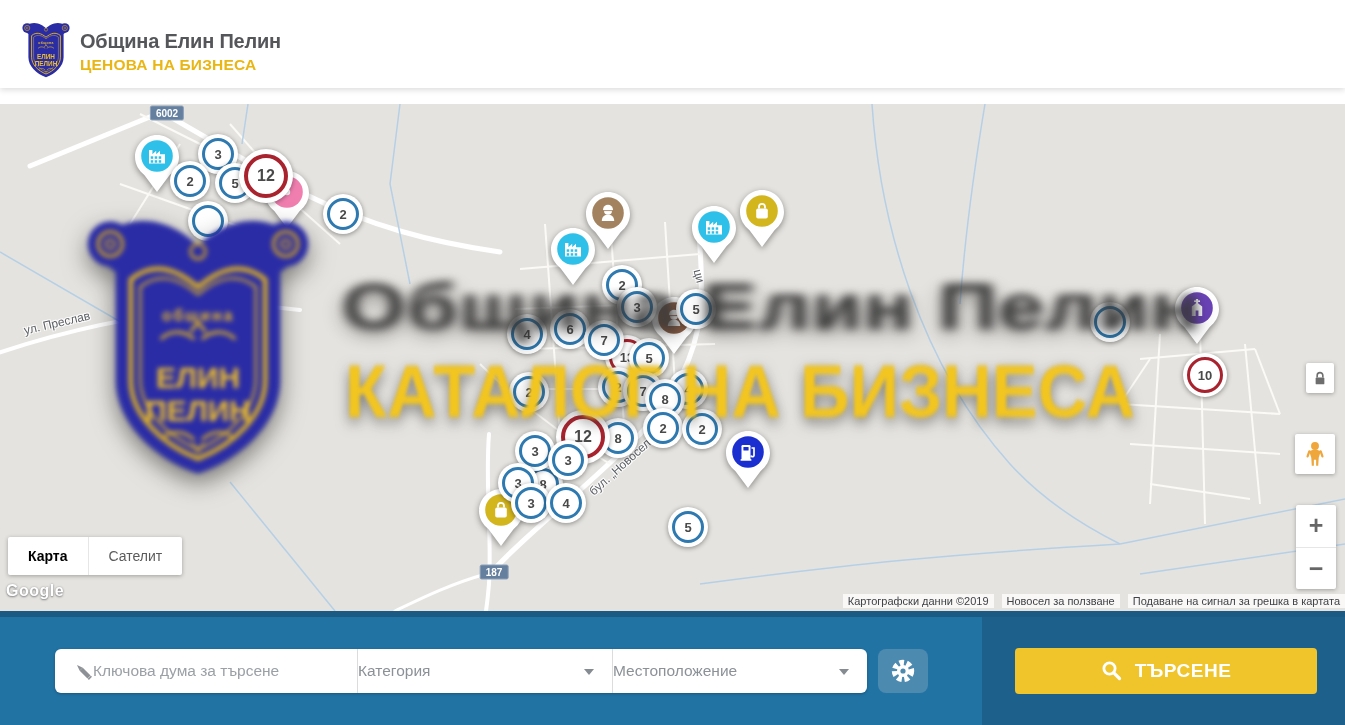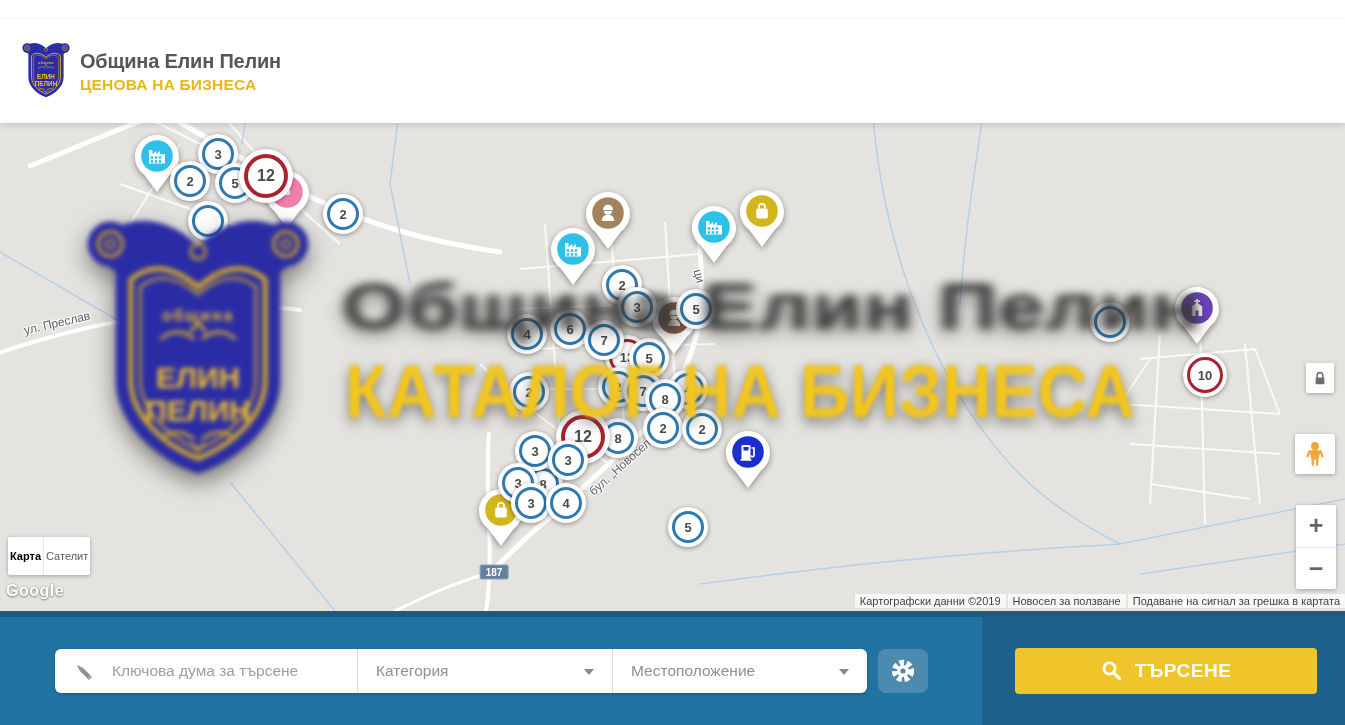--- a/index.html
+++ b/index.html
@@ -1,21 +1,21 @@
 <!DOCTYPE html>
 <html><head>
 <meta charset="utf-8">
 <style>
   * { margin:0; padding:0; box-sizing:border-box; }
   html,body { width:1345px; height:725px; overflow:hidden; }
   body { font-family:"Liberation Sans", sans-serif; position:relative; background:#fff; }
 
   
-  .header { position:absolute; left:0; top:0; width:1345px; height:103px; background:#fff;
-            box-shadow:0 2px 6px rgba(0,0,0,.14); z-index:20;margin-top:20px; }
+  .header { position:absolute; left:0; top:0; width:1345px; height:88px; background:#fff;
+            box-shadow:0 2px 6px rgba(0,0,0,.14); z-index:20; }
   .logo-group { position:absolute; left:22px; top:22px; display:flex; align-items:center; cursor:pointer; }
   .crest-small { width:48px; height:60px; }
   .logo-text { margin-left:10px; }
   .logo-title { font-size:20px; font-weight:bold; color:#55565a; letter-spacing:-.2px; }
   .logo-subtitle { font-size:15.5px; font-weight:bold; color:#e9b613; margin-top:3px; letter-spacing:.2px; }
   .nav { position:absolute; right:24px; top:54px; display:flex; gap:30px; }
   .nav-item { font-size:12.5px; font-weight:bold; color:#3b3b3d; letter-spacing:-.2px; cursor:pointer; white-space:nowrap; }
 
   
   .map { position:absolute; left:0; top:104px; width:1345px; height:507px; background:#e5e3df; overflow:hidden; cursor:grab; }
@@ -45,28 +45,28 @@
   .wm-line1 { position:absolute; left:342px; top:166px; font-size:64px; font-weight:bold; color:#3c3c3c;
               white-space:nowrap; transform:scaleX(1.28); transform-origin:left center; letter-spacing:1px;
               filter:blur(4px) drop-shadow(0 6px 7px rgba(0,0,0,.45)); }
   .wm-line2 { position:absolute; left:345px; top:245px; font-size:74px; font-weight:bold; color:#f2c51f;
               white-space:nowrap; transform:scaleX(.93); transform-origin:left center; letter-spacing:0;
               filter:blur(2px) drop-shadow(0 5px 7px rgba(45,45,45,.6)); }
 
   
   .maptype { position:absolute; left:8px; top:433px; height:38px; display:flex; background:#fff;
              border-radius:2px; box-shadow:0 1px 4px rgba(0,0,0,.3); z-index:6; overflow:hidden; }
-  .maptype-btn { padding:0 2px; display:flex; align-items:center; font-size:11px; color:#5b5b5b; cursor:pointer; }
+  .maptype-btn { padding:0 20px; display:flex; align-items:center; font-size:14px; color:#5b5b5b; cursor:pointer; }
   .maptype-btn.active { font-weight:bold; color:#000; }
   .maptype-btn + .maptype-btn { border-left:1px solid #e6e6e6; }
 
   .glogo { position:absolute; left:6px; top:478px; z-index:6; font-size:16px; font-weight:bold; color:#fff;
            letter-spacing:.5px; text-shadow:0 1px 2px rgba(60,64,67,.55), 0 0 2px rgba(60,64,67,.35); }
 
-  .attribution { position:absolute; right:0; bottom:3px; display:flex; gap:2px; z-index:6; }
+  .attribution { position:absolute; right:0; bottom:3px; display:flex; gap:8px; z-index:6; }
   .attribution span { background:rgba(255,255,255,.75); font-size:11px; color:#3f4246; padding:1px 5px; white-space:nowrap; }
   .attribution span.link { cursor:pointer; }
 
   .ctl { position:absolute; background:#fff; border-radius:2px; box-shadow:0 1px 4px rgba(0,0,0,.3); z-index:6;
          display:flex; align-items:center; justify-content:center; cursor:pointer; }
   .lock-btn { left:1306px; top:259px; width:28px; height:30px; }
   .pegman-btn { left:1295px; top:330px; width:40px; height:40px; }
   .zoomctl { position:absolute; left:1296px; top:401px; width:40px; height:84px; background:#fff; border-radius:2px;
              box-shadow:0 1px 4px rgba(0,0,0,.3); z-index:6; display:flex; flex-direction:column; }
   .zoom-btn { flex:1; display:flex; align-items:center; justify-content:center; font-size:25px; color:#666;
@@ -75,22 +75,22 @@
 
   
   .search-bar { position:absolute; left:0; top:611px; width:1345px; height:114px; background:#2173a4;
                 border-top:6px solid #1a5a83; z-index:20; }
   .dark-panel { position:absolute; left:982px; top:0; width:363px; height:108px; background:#1e608c; }
   .search-fields { position:absolute; left:55px; top:32px; width:812px; height:44px; background:#fff;
                    border-radius:6px; box-shadow:0 1px 3px rgba(0,0,0,.25); display:flex; }
   .sf { position:relative; display:flex; align-items:center; height:44px; }
   .sf + .sf { border-left:1px solid #dcdcdc; }
   .sf-keyword { width:302px; padding-left:18px; }
-  .sf-select { width:255px; padding-left:18px; cursor:pointer; }
-  .sf-keyword input { border:none; outline:none; font-size:15.5px; color:#0f766e; width:240px; margin-left:19px;
+  .sf-select { width:255px; cursor:pointer; }
+  .sf-keyword input { border:none; outline:none; font-size:15.5px; color:#0f766e; width:240px; margin-left:0;
                       font-family:"Liberation Sans", sans-serif; }
   .sf-keyword input::placeholder { color:#9aa0a5; }
   .sf-select .sel-label { font-size:15.5px; color:#8b9197; }
   .caret { position:absolute; right:18px; top:20px; width:0; height:0; border-left:5px solid transparent;
            border-right:5px solid transparent; border-top:6px solid #848b91; }
   .gear-btn { position:absolute; left:878px; top:32px; width:50px; height:44px; background:#4d8ab0; border:none;
               border-radius:8px; cursor:pointer; display:flex; align-items:center; justify-content:center; }
   .search-btn { position:absolute; left:1015px; top:31px; width:302px; height:46px; background:#f0c52c; border:none;
                 border-radius:4px; cursor:pointer; display:flex; align-items:center; justify-content:center; gap:12px; }
   .search-btn span { color:#fff; font-size:19px; font-weight:bold; letter-spacing:.5px; }

